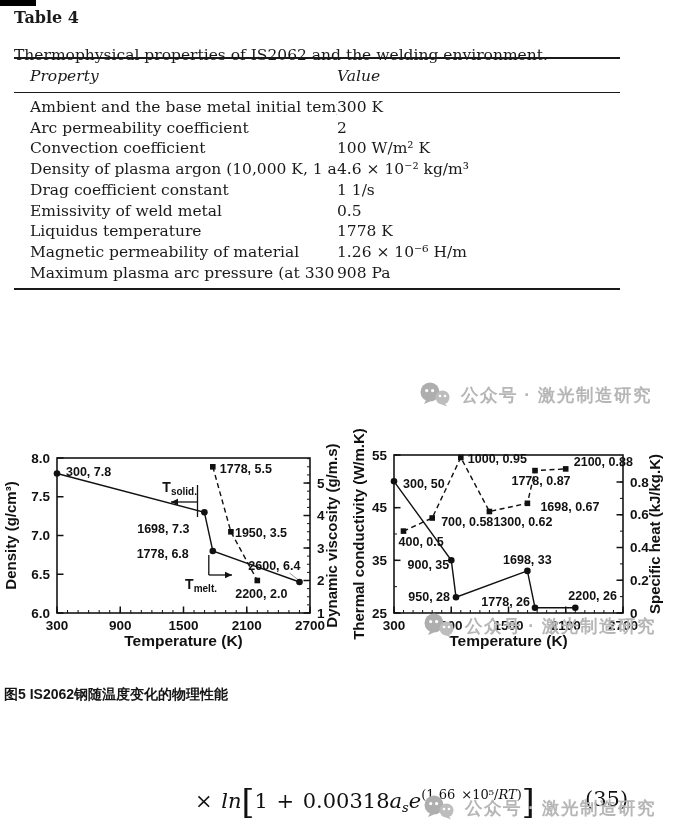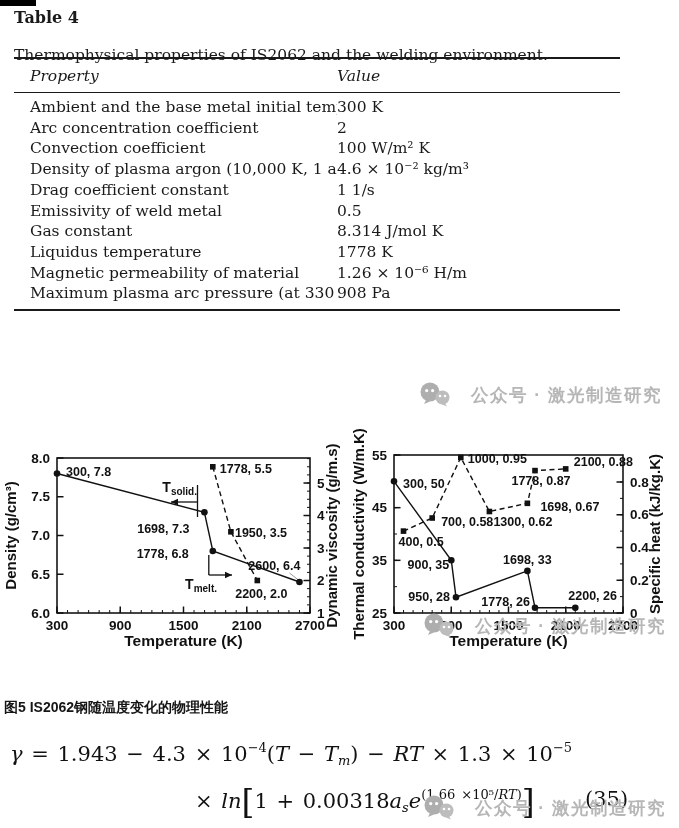--- a/index.html
+++ b/index.html
@@ -16,32 +16,32 @@
   #prop-table th.value-col{padding-left:0;}
   #prop-table td{padding:0 0 0 16px;line-height:20.7px;white-space:nowrap;overflow:hidden;}
   #prop-table td.value-cell{padding-left:0;}
   #prop-table tbody tr:first-child td{padding-top:4px;}
   #prop-table tbody tr:last-child td{padding-bottom:5px;}
   .chart{position:absolute;}
   .chart svg{overflow:visible;display:block;}
   #chart-left{left:4px;top:443px;width:352px;height:222px;}
   #chart-right{left:352px;top:443px;width:327px;height:222px;}
   #fig-caption{position:absolute;left:4px;top:686px;font-size:14px;font-weight:bold;color:#151515;
-               font-family:"Liberation Sans","DejaVu Sans",sans-serif;margin-top:13px;}
+               font-family:"Liberation Sans","DejaVu Sans",sans-serif;}
   #equation{position:absolute;left:10px;top:740px;width:660px;height:80px;
             font-size:21px;color:#111;word-spacing:2px;}
   #eq-line1{position:absolute;left:0;top:0;white-space:nowrap;}
   #eq-line2{position:absolute;left:185px;top:42px;white-space:nowrap;}
   #eq-number{position:absolute;left:575px;top:47px;}
   .seg-it{font-style:italic;}
   .seg-sup{font-size:13px;vertical-align:9px;}
   .seg-supit{font-size:13px;vertical-align:9px;font-style:italic;}
   .seg-subit{font-size:13px;vertical-align:-4px;font-style:italic;}
   .seg-big{font-size:33px;vertical-align:-5px;font-weight:400;}
-  .watermark{position:absolute;display:flex;align-items:center;gap:20px;
+  .watermark{position:absolute;display:flex;align-items:center;gap:10px;
              color:#b6b6b6;font-size:17.5px;font-weight:bold;letter-spacing:1.5px;
              font-family:"Liberation Sans","DejaVu Sans",sans-serif;white-space:nowrap;z-index:6;}
   #wm-table{left:420px;top:382px;}
   #wm-chart{left:424px;top:613px;}
   #wm-footer{left:424px;top:795px;}
 </style>
 </head>
 <body>
 
 <div id="page">
@@ -62,42 +62,38 @@
           <th>Property</th>
           <th class="value-col">Value</th>
         </tr>
       </thead>
       <tbody id="prop-tbody">
           <tr>
             <td>Ambient and the base metal initial temperature</td>
             <td class="value-cell">300 K</td>
           </tr>
           <tr>
-            <td>Arc concentration coefficient</td>
+            <td>Arc permeability coefficient</td>
             <td class="value-cell">2</td>
           </tr>
           <tr>
             <td>Convection coefficient</td>
             <td class="value-cell">100 W/m² K</td>
           </tr>
           <tr>
             <td>Density of plasma argon (10,000 K, 1 atm)</td>
             <td class="value-cell">4.6 ×  10⁻² kg/m³</td>
           </tr>
           <tr>
             <td>Drag coefficient constant</td>
             <td class="value-cell">1 1/s</td>
           </tr>
           <tr>
             <td>Emissivity of weld metal</td>
             <td class="value-cell">0.5</td>
-          </tr>
-          <tr>
-            <td>Gas constant</td>
-            <td class="value-cell">8.314 J/mol K</td>
           </tr>
           <tr>
             <td>Liquidus temperature</td>
             <td class="value-cell">1778 K</td>
           </tr>
           <tr>
             <td>Magnetic permeability of material</td>
             <td class="value-cell">1.26 ×  10⁻⁶ H/m</td>
           </tr>
           <tr>
@@ -319,21 +315,20 @@
         <rect x="180.2" y="24.8" width="5.6" height="5.6" fill="#111"></rect>
         <text x="189.02583333333334" y="41.55440414507771" text-anchor="middle" font-size="12.5" font-weight="bold" fill="#111" font-family="Liberation Sans, DejaVu Sans, sans-serif">1778, 0.87</text>
         <rect x="210.9" y="23.1" width="5.6" height="5.6" fill="#111"></rect>
         <text x="221.75" y="22.917098445595855" text-anchor="start" font-size="12.5" font-weight="bold" fill="#111" font-family="Liberation Sans, DejaVu Sans, sans-serif">2100, 0.88</text>
       </svg>
   </div>
 
   <div id="fig-caption">图5 IS2062钢随温度变化的物理性能</div>
 
   <div id="equation">
-    <div id="eq-line1"><span class="seg-it">γ</span><span> = 1.943 − 4.3 × 10</span><span class="seg-sup">−4</span><span>(</span><span class="seg-it">T</span><span> − </span><span class="seg-it">T</span><span class="seg-subit">m</span><span>) − </span><span class="seg-it">RT</span><span> × 1.3 × 10</span><span class="seg-sup">−5</span></div>
     <div id="eq-line2"><span>× </span><span class="seg-it">ln</span><span class="seg-big">[</span><span>1 + 0.00318</span><span class="seg-it">a</span><span class="seg-subit">s</span><span class="seg-it">e</span><span class="seg-sup">(1.66 ×10⁵/</span><span class="seg-supit">RT</span><span class="seg-sup">)</span><span class="seg-big">]</span></div>
     <div id="eq-number">(35)</div>
   </div>
 
   <div class="watermark" id="wm-table">
     <svg width="31" height="25" viewBox="0 0 31 25">
       <circle cx="10" cy="10" r="9.5" fill="#aeaeae"></circle>
       <circle cx="6.7" cy="8.6" r="1.6" fill="#fff"></circle>
         <circle cx="12.6" cy="8.6" r="1.6" fill="#fff"></circle>
       <path d="M6 18 L4 22 L10 19.4 Z" fill="#aeaeae"></path>

